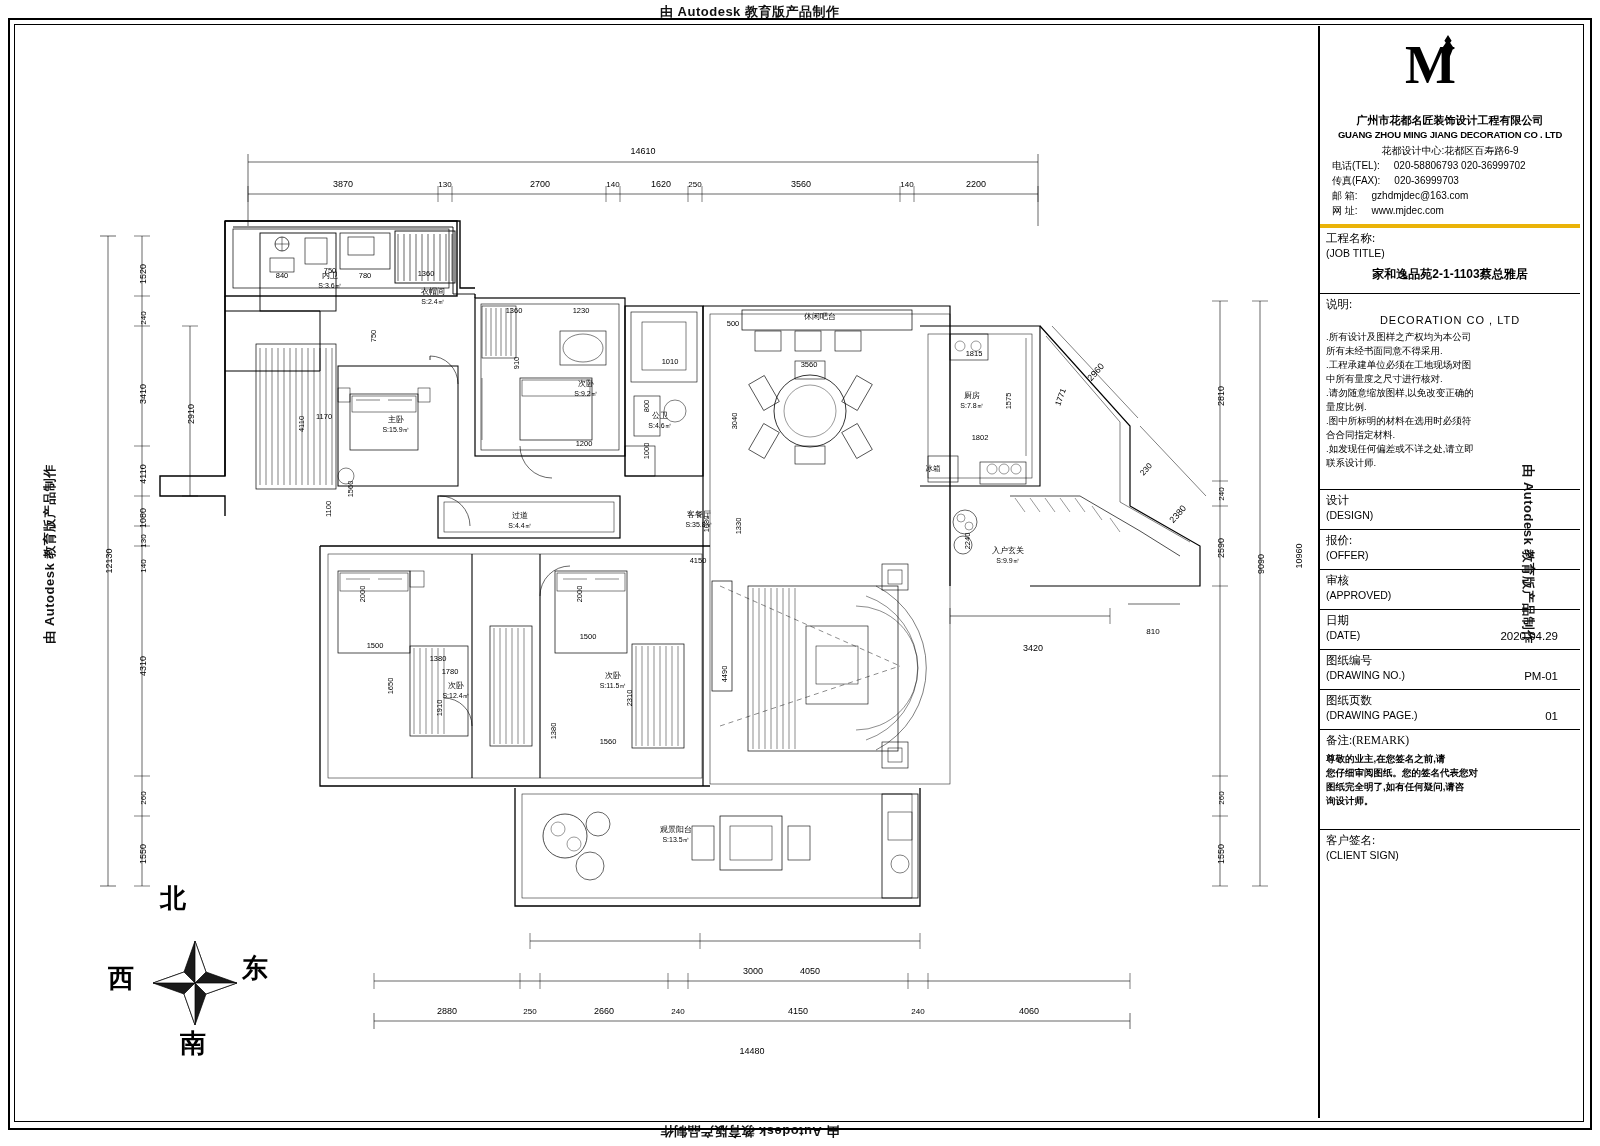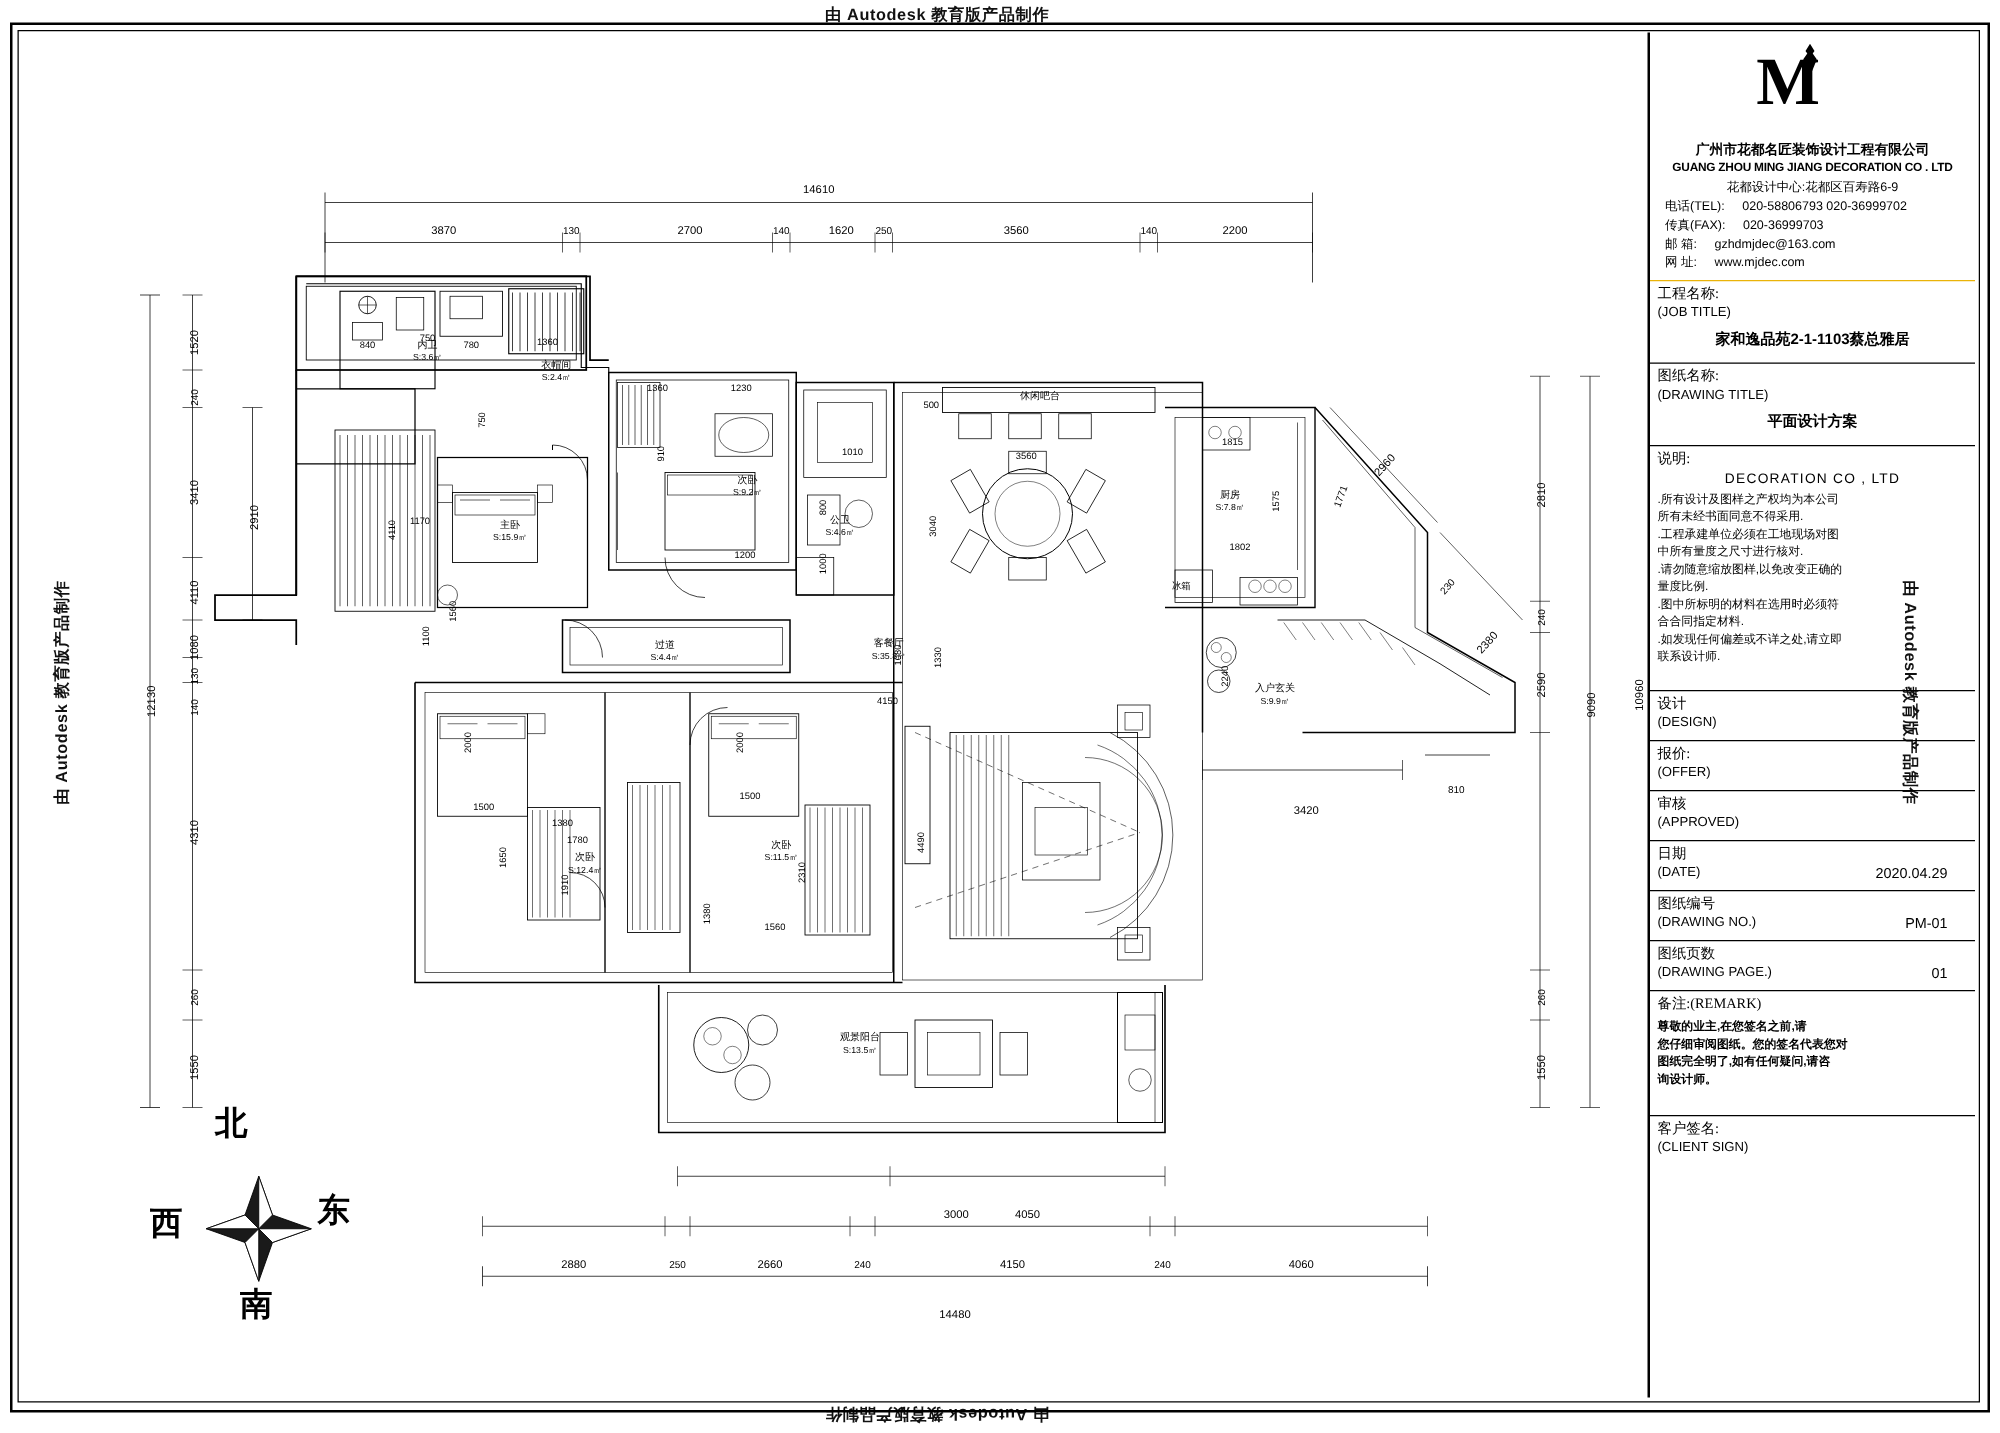--- a/index.html
+++ b/index.html
@@ -30,21 +30,21 @@
   .lbl{font-size:11.5px;line-height:15px;font-family:Liberation Serif, serif;}
   .lbl-en{font-size:10.5px;line-height:14px;}
   .val-center{text-align:center;font-size:12px;font-weight:bold;padding:6px 0 2px;}
   .note-title{font-size:11px;text-align:center;letter-spacing:1px;padding:2px 0 4px;}
   .note-body{font-size:9.5px;line-height:14px;}
   .kv{display:flex;align-items:flex-end;}
   .kv .k{flex:0 0 auto;}
   .kv .v{margin-left:auto;padding-right:16px;font-size:11.5px;}
 
   
-  .plan{position:absolute;left:32px;top:26px;width:1296px;height:1092px;}
+  .plan{position:absolute;left:20px;top:26px;width:1296px;height:1092px;}
   svg{position:absolute;left:0;top:0;}
   text{font-family:"Liberation Sans",sans-serif;}
 
   .roomlbl{font-size:8px;text-anchor:middle;}
   .roomsz{font-size:7px;text-anchor:middle;}
   .dim{font-size:9px;text-anchor:middle;}
   .dimsm{font-size:7.5px;text-anchor:middle;}
   .compass-char{font-size:26px;font-weight:bold;font-family:"Liberation Sans",sans-serif;}
 </style>
 </head>
@@ -534,41 +534,36 @@
 
   <div class="tb">
 
     <div class="logo-row">
       <div class="logo">
         <div class="flame"></div>
         <div class="m">M</div>
       </div>
     </div>
 
-    <div class="row" style="border-bottom:1px solid #eab308;padding-bottom:6px;">
+    <div class="row" style="border-bottom:4px solid #eab308;padding-bottom:6px;">
       <div class="co-name">广州市花都名匠装饰设计工程有限公司</div>
       <div class="co-en">GUANG ZHOU MING JIANG DECORATION CO . LTD</div>
       <div class="co-addr">花都设计中心:花都区百寿路6-9</div>
       <div class="co-line"><span>电话(TEL):</span><span class="sp"></span><span>020-58806793  020-36999702</span></div>
       <div class="co-line"><span>传真(FAX):</span><span class="sp"></span><span>020-36999703</span></div>
       <div class="co-line"><span>邮        箱:</span><span class="sp"></span><span>gzhdmjdec@163.com</span></div>
       <div class="co-line"><span>网        址:</span><span class="sp"></span><span>www.mjdec.com</span></div>
     </div>
 
     <div class="row" style="height:66px;">
       <div class="lbl">工程名称:</div>
       <div class="lbl-en">(JOB TITLE)</div>
       <div class="val-center">家和逸品苑2-1-1103蔡总雅居</div>
     </div>
 
-    <div class="row" style="height:66px;">
-      <div class="lbl">图纸名称:</div>
-      <div class="lbl-en">(DRAWING TITLE)</div>
-      <div class="val-center">平面设计方案</div>
-    </div>
 
     <div class="row" style="height:196px;">
       <div class="lbl">说明:</div>
       <div class="note-title">DECORATION CO , LTD</div>
       <div class="note-body">
         <div>.所有设计及图样之产权均为本公司</div>
         <div>  所有未经书面同意不得采用.</div>
         <div>.工程承建单位必须在工地现场对图</div>
         <div>  中所有量度之尺寸进行核对.</div>
         <div>.请勿随意缩放图样,以免改变正确的</div>

